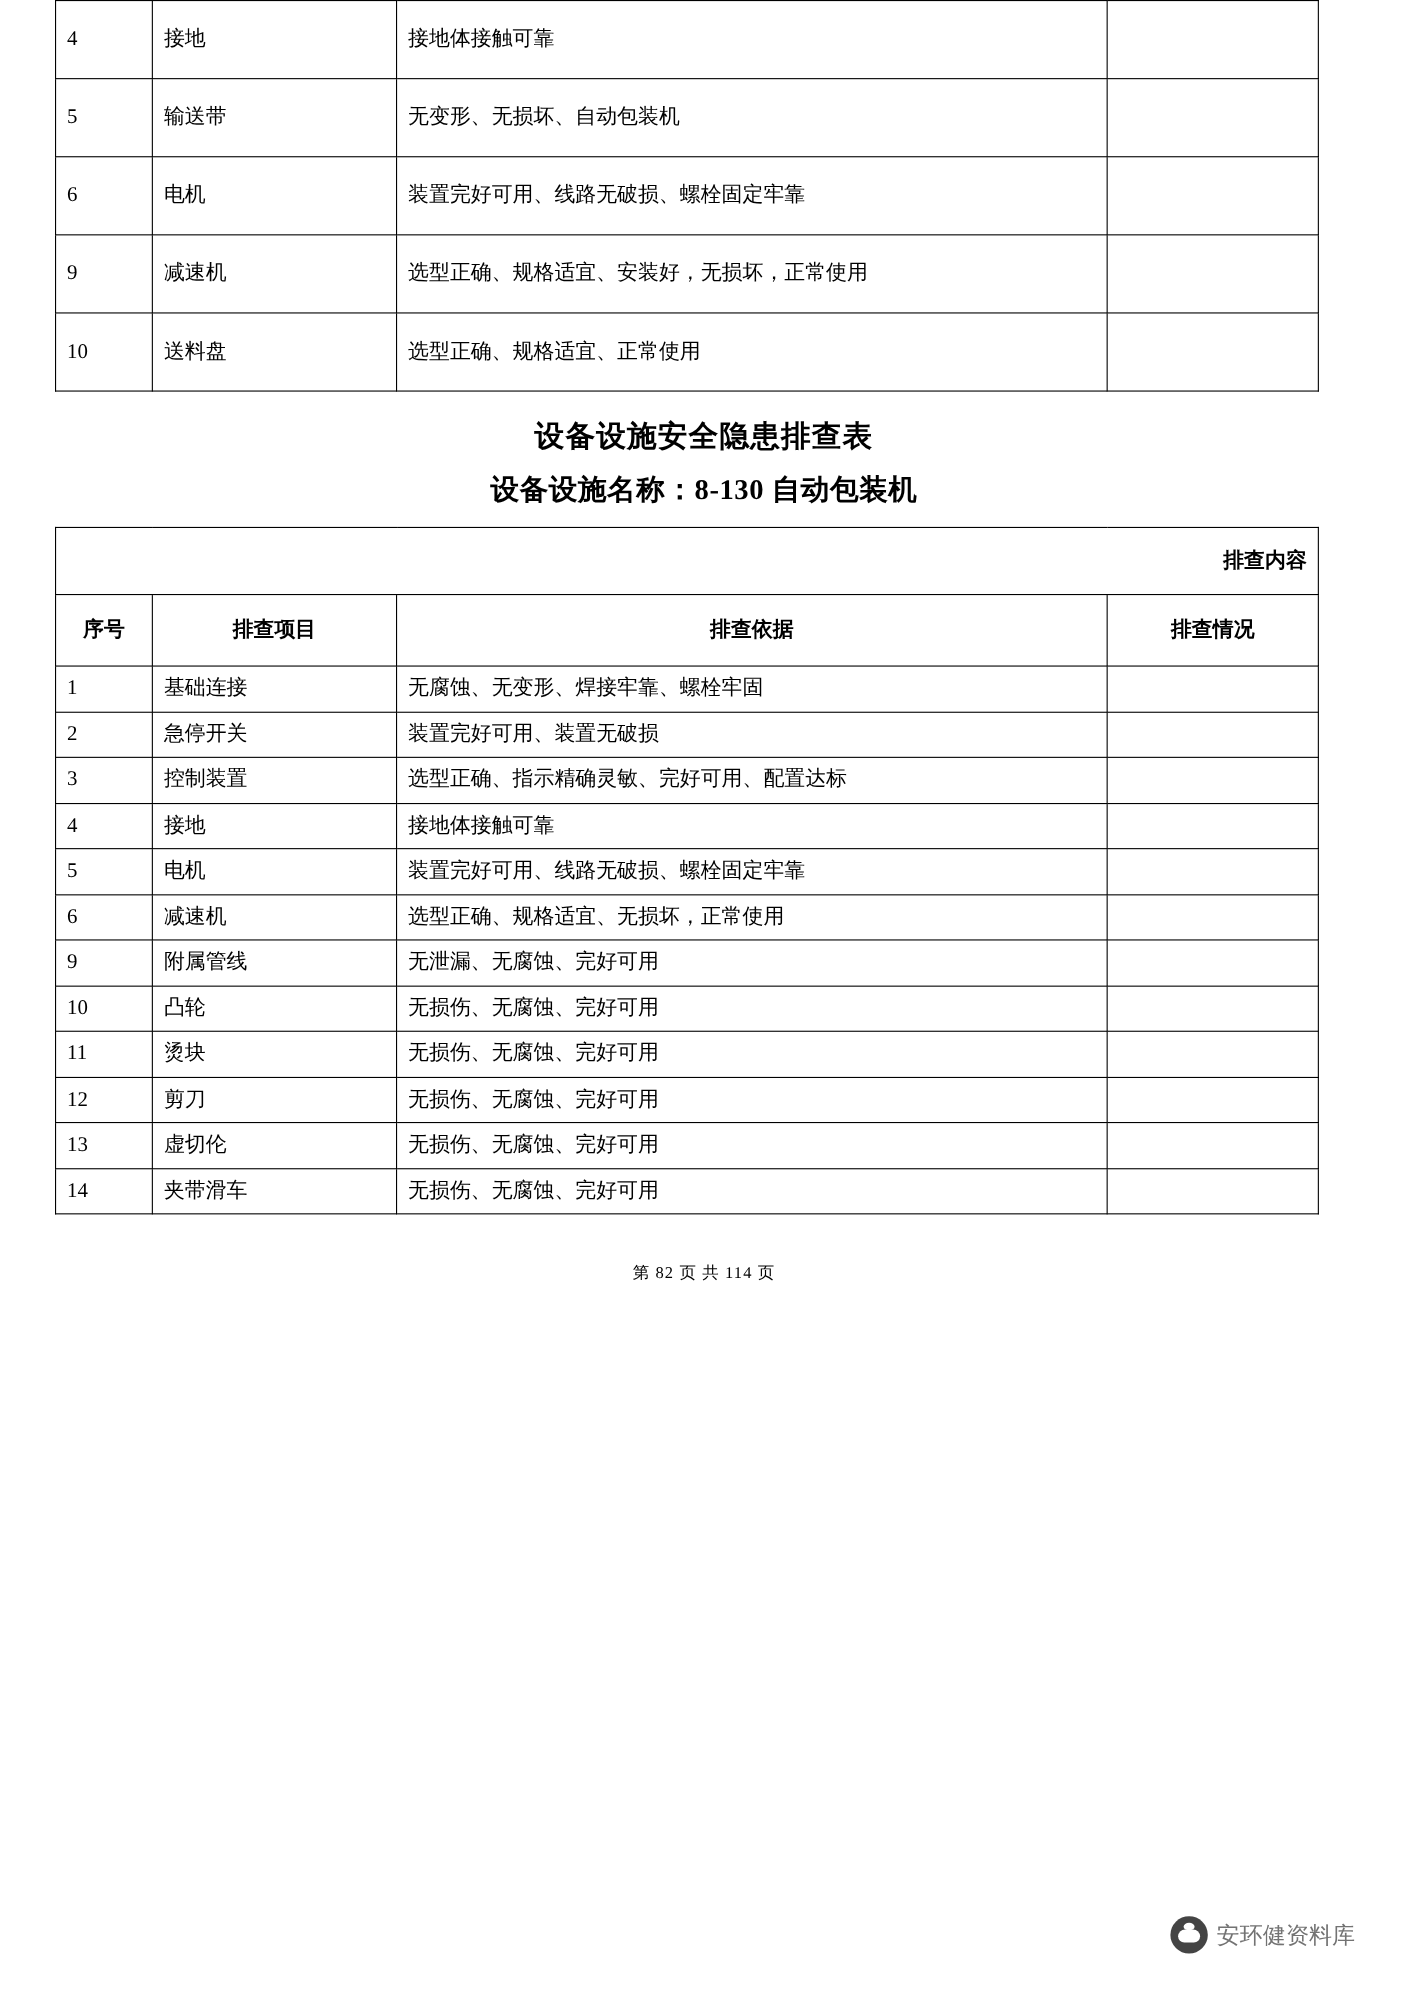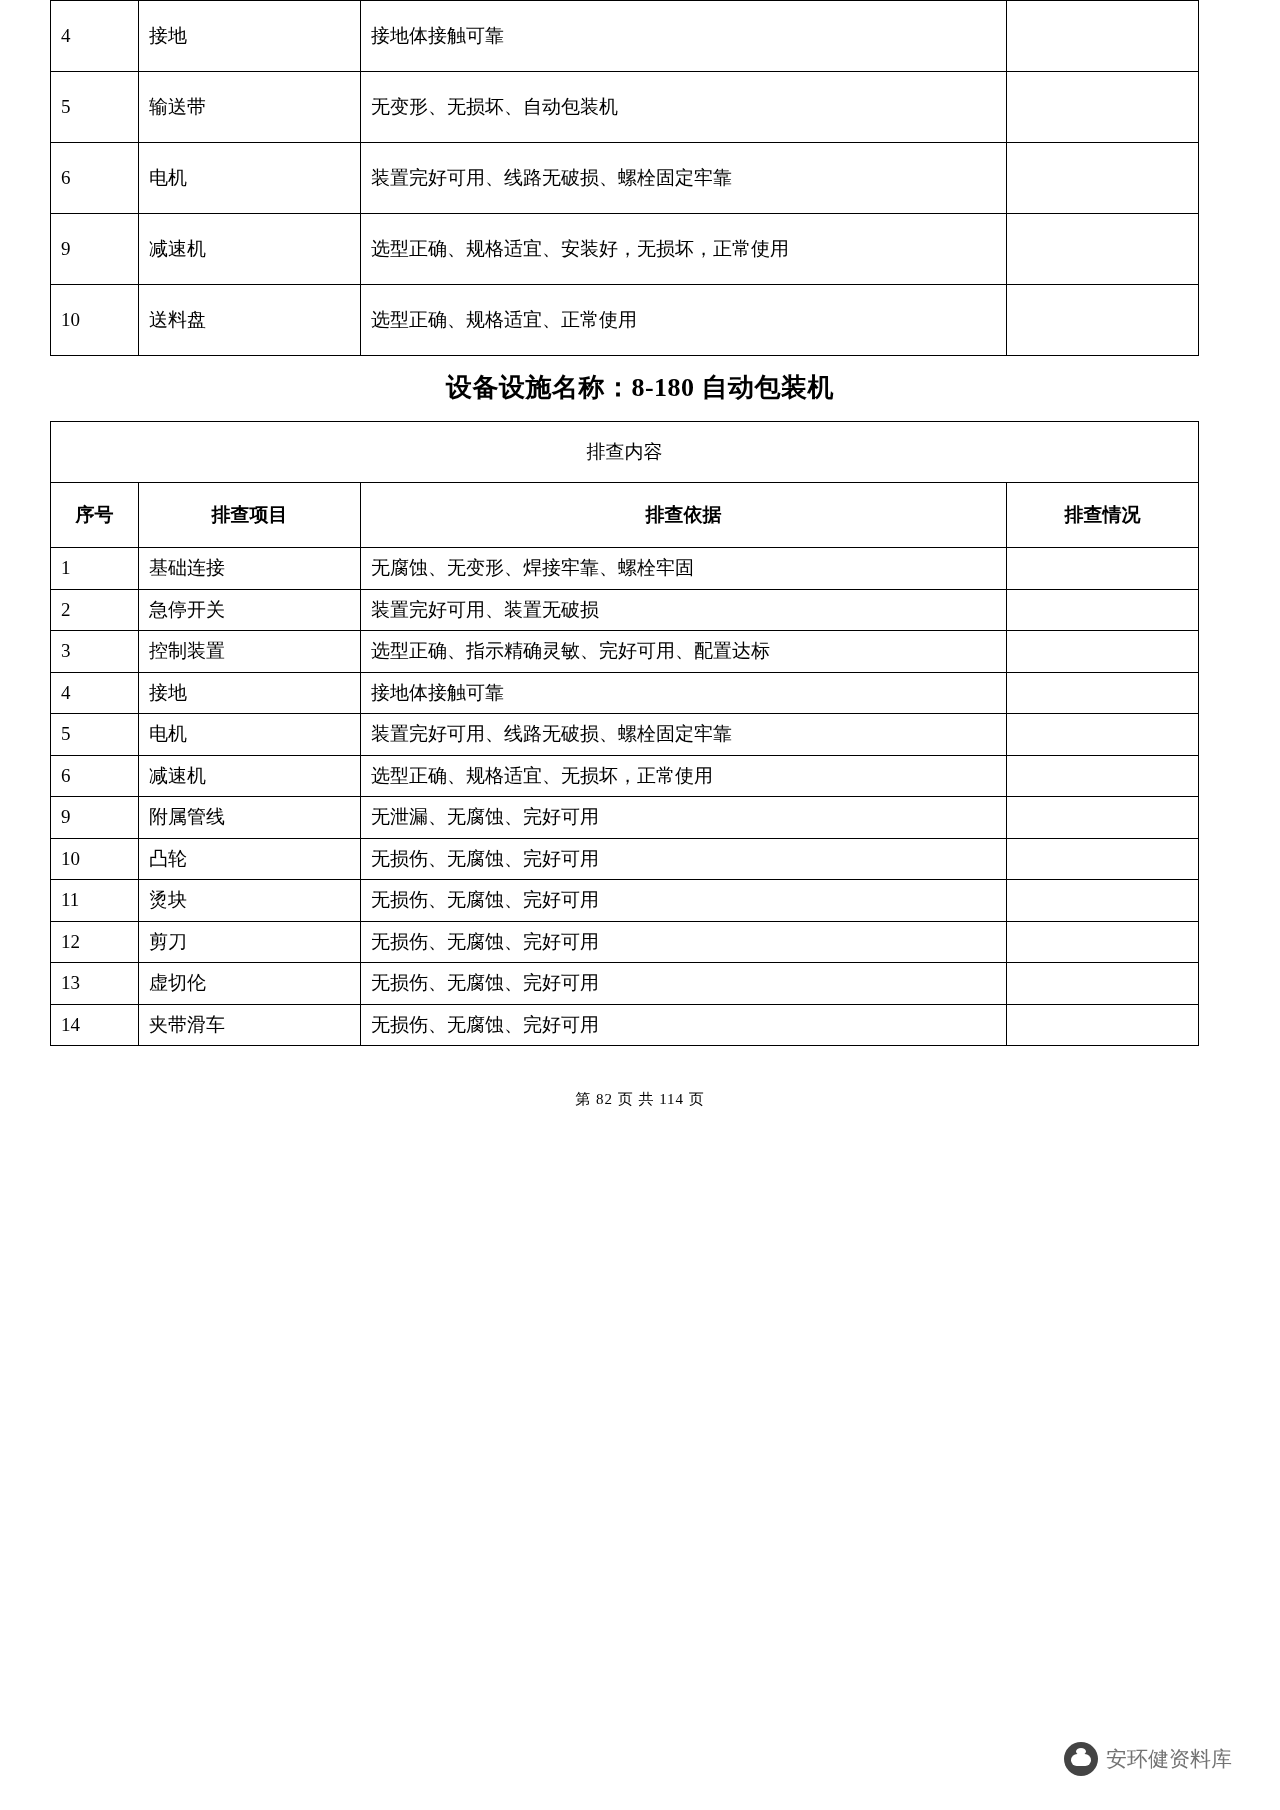--- a/index.html
+++ b/index.html
@@ -74,23 +74,23 @@
   }
   .title-sub {
     text-align: center;
     font-size: 26px;
     font-weight: bold;
     margin: 14px 0 16px 0;
     letter-spacing: 0.5px;
   }
 
   td.banner {
-    text-align: center;
+    text-align: right;
     font-size: 23px;
-    font-weight: normal;
+    font-weight: bold;
     height: 48px;
   }
   td.head {
     text-align: center;
     font-weight: bold;
     font-size: 22px;
     height: 52px;
   }
 
   .footer {
@@ -180,21 +180,22 @@
       </tr>
       <tr>
         <td class="cell-no">10</td>
         <td class="cell-item">送料盘</td>
         <td class="cell-basis">选型正确、规格适宜、正常使用</td>
         <td class="cell-res"></td>
       </tr>
     </tbody>
   </table>
 
-  <div class="title-sub">设备设施名称：8-180 自动包装机</div>
+  <div class="title-main">设备设施安全隐患排查表</div>
+  <div class="title-sub">设备设施名称：8-130 自动包装机</div>
 
   <table class="doc-table">
     <colgroup>
       <col class="c-no">
         <col class="c-item">
         <col class="c-basis">
         <col class="c-res">
     </colgroup>
     <tbody>
       <tr>

